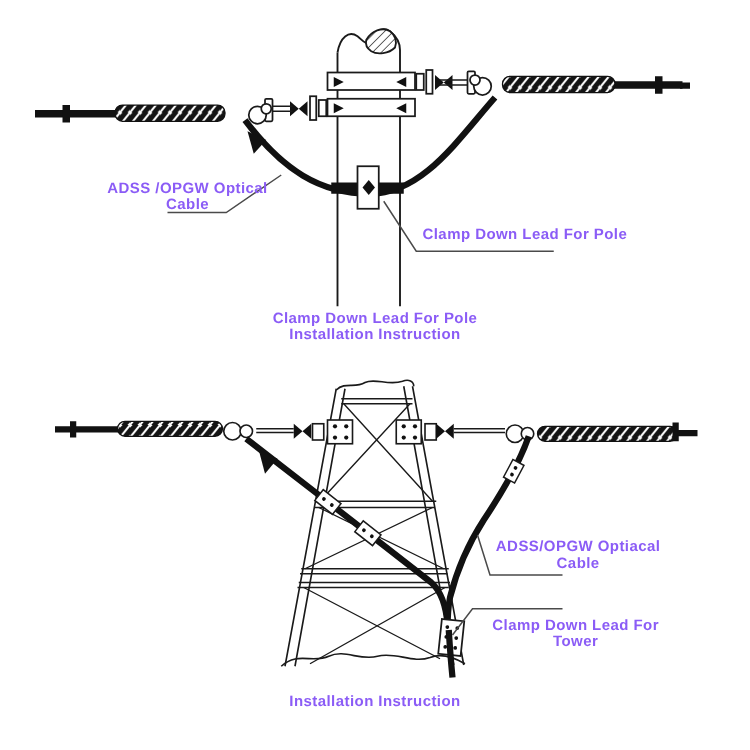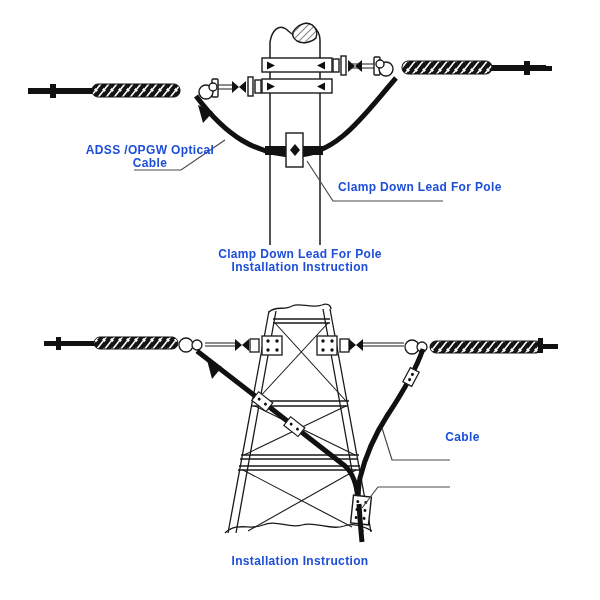--- a/index.html
+++ b/index.html
@@ -2,21 +2,21 @@
 <html><head>
 <meta charset="utf-8">
 <style>
   html,body{margin:0;padding:0;}
   body{width:600px;height:600px;background:#ffffff;position:relative;overflow:hidden;
        font-family:"Liberation Sans", sans-serif;}
   .canvas{position:absolute;left:0;top:0;width:600px;height:600px;background:#fff;}
   svg{position:absolute;left:0;display:block;}
   #pole-svg{top:0;}
   #tower-svg{top:300px;}
-  .lbl{position:absolute;font-size:12px;font-weight:700;color:#1d4ed8;
+  .lbl{position:absolute;font-size:12px;font-weight:700;color:#8b5cf6;
        letter-spacing:.35px;line-height:12.5px;text-align:center;white-space:nowrap;}
   .lbl span{display:block;}
   #pole-cable-label{left:84px;top:144px;width:132px;}
   #pole-clamp-label{left:338px;top:181px;width:185px;text-align:left;}
   #pole-caption{left:183px;top:248px;width:234px;}
   #tower-cable-label{left:390px;top:431px;width:145px;}
   #tower-clamp-label{left:388px;top:494px;width:145px;}
   #tower-caption{left:172px;top:555px;width:256px;}
 </style>
 </head>
@@ -222,19 +222,24 @@
       <path d="M359,204 C360,220 361,232 362,242" fill="none" stroke="#111" stroke-width="5"></path>
     </g>
 
     <g stroke="#4a4a4a" stroke-width="1.2" fill="none">
       <path d="M450,160 H392 L382,128"></path>
       <path d="M450,187 H378 L362,208"></path>
     </g>
   </svg>
 
   <div class="lbl" id="tower-cable-label">
+    <span>ADSS/OPGW Optiacal</span>
     <span>Cable</span>
+  </div>
+  <div class="lbl" id="tower-clamp-label">
+    <span>Clamp Down Lead For</span>
+    <span>Tower</span>
   </div>
   <div class="lbl" id="tower-caption">
     <span>Installation Instruction</span>
   </div>
 
 </div>
 
 </body></html>

